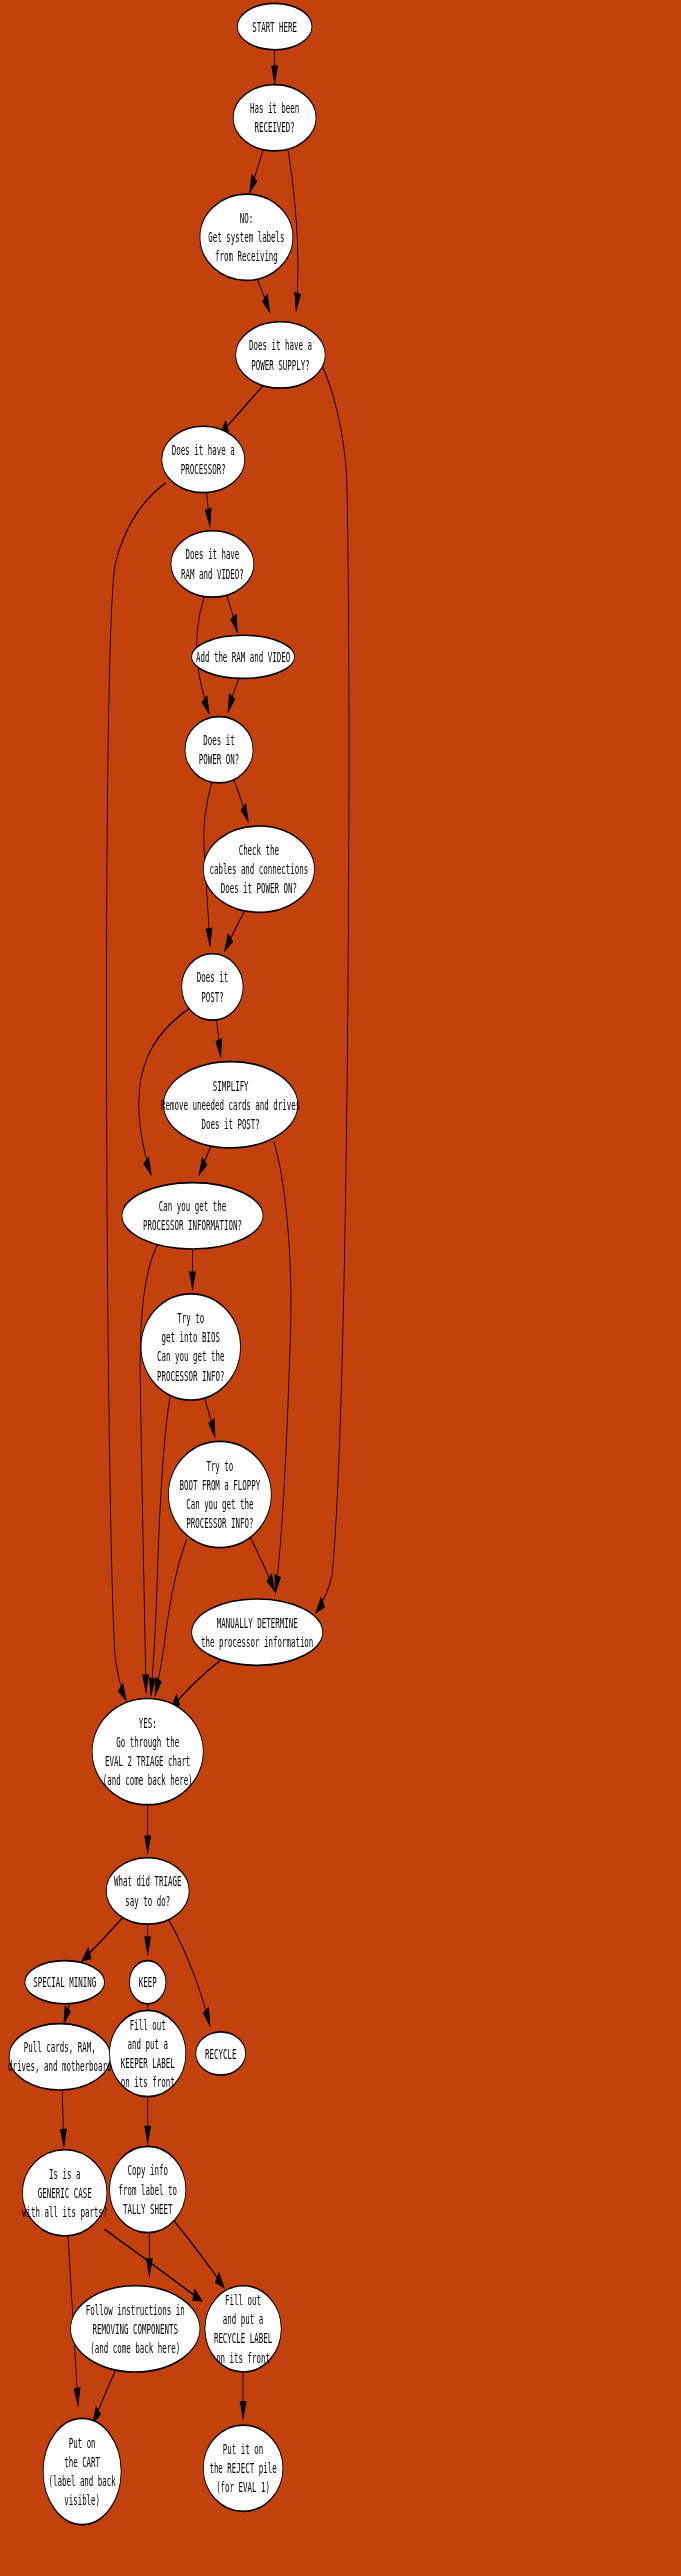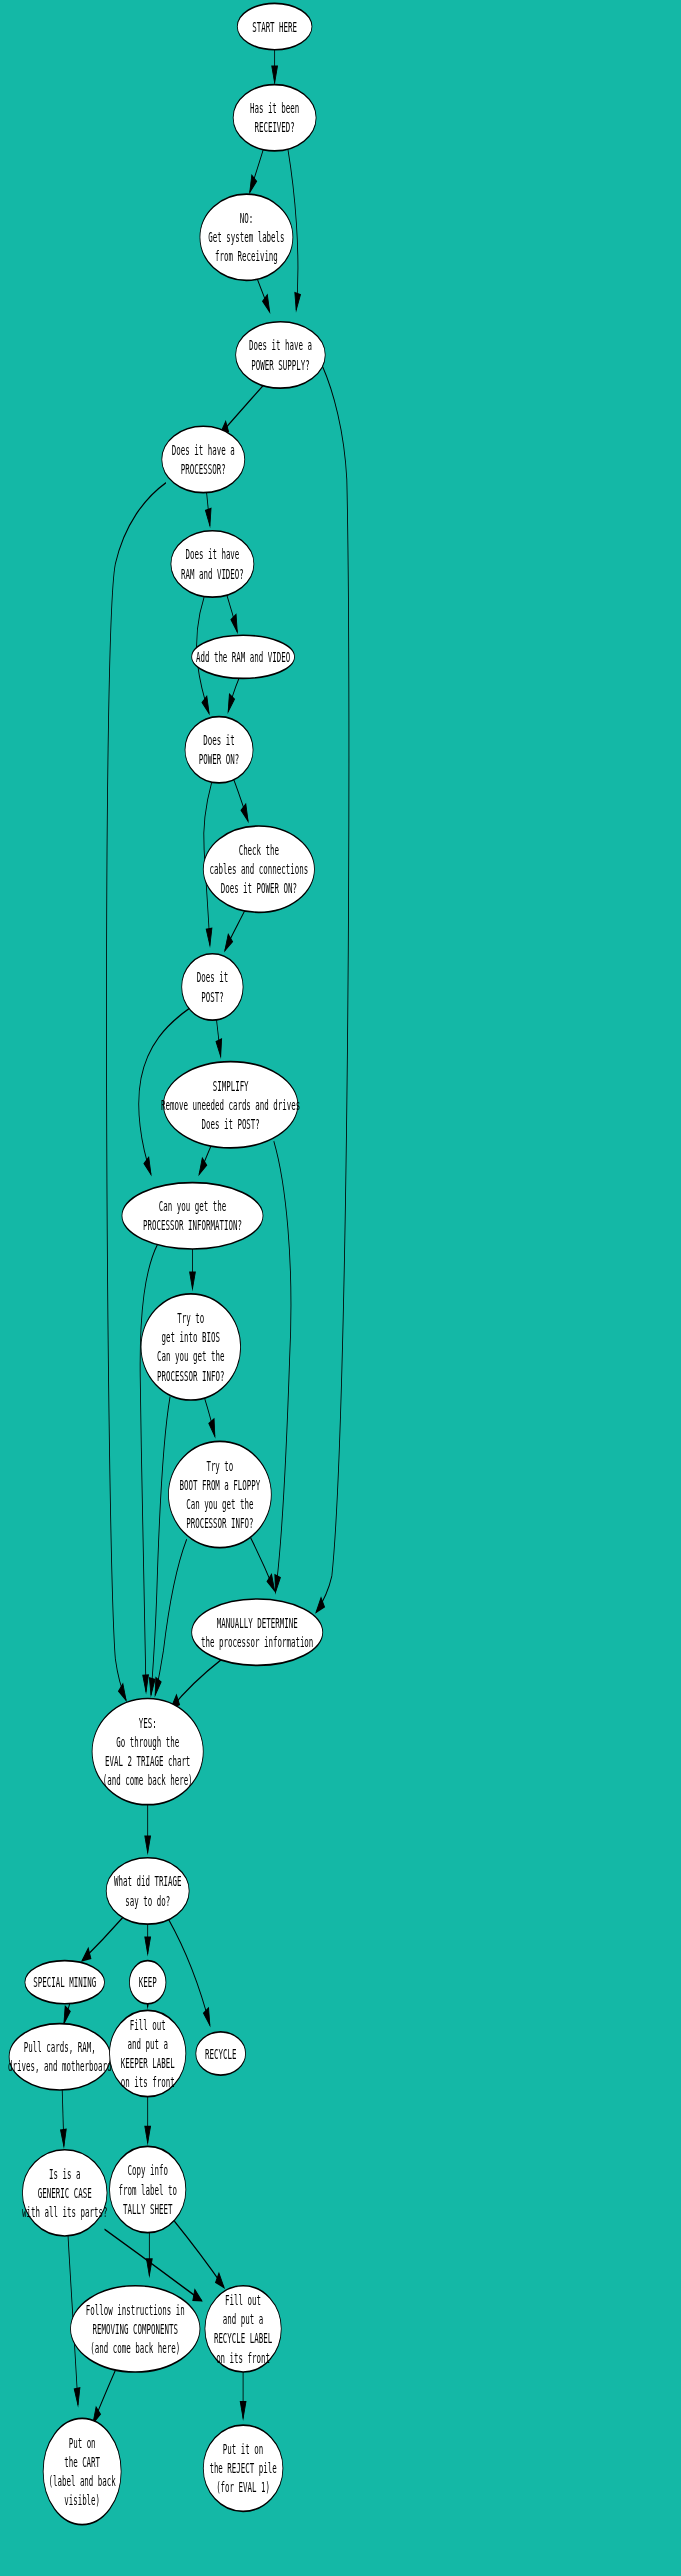--- a/index.html
+++ b/index.html
@@ -4,21 +4,21 @@
 <style>
   html, body {
     margin: 0;
     padding: 0;
     background: #ffffff;
   }
   #chart-root {
     position: relative;
     width: 682px;
     height: 2576px;
-    background: #14b8a6;
+    background: #c2410c;
     font-family: "DejaVu Sans Mono", "Liberation Mono", monospace;
   }
   svg#flow {
     position: absolute;
     top: 0;
     left: 0;
     width: 682px;
     height: 2576px;
     display: block;
   }

